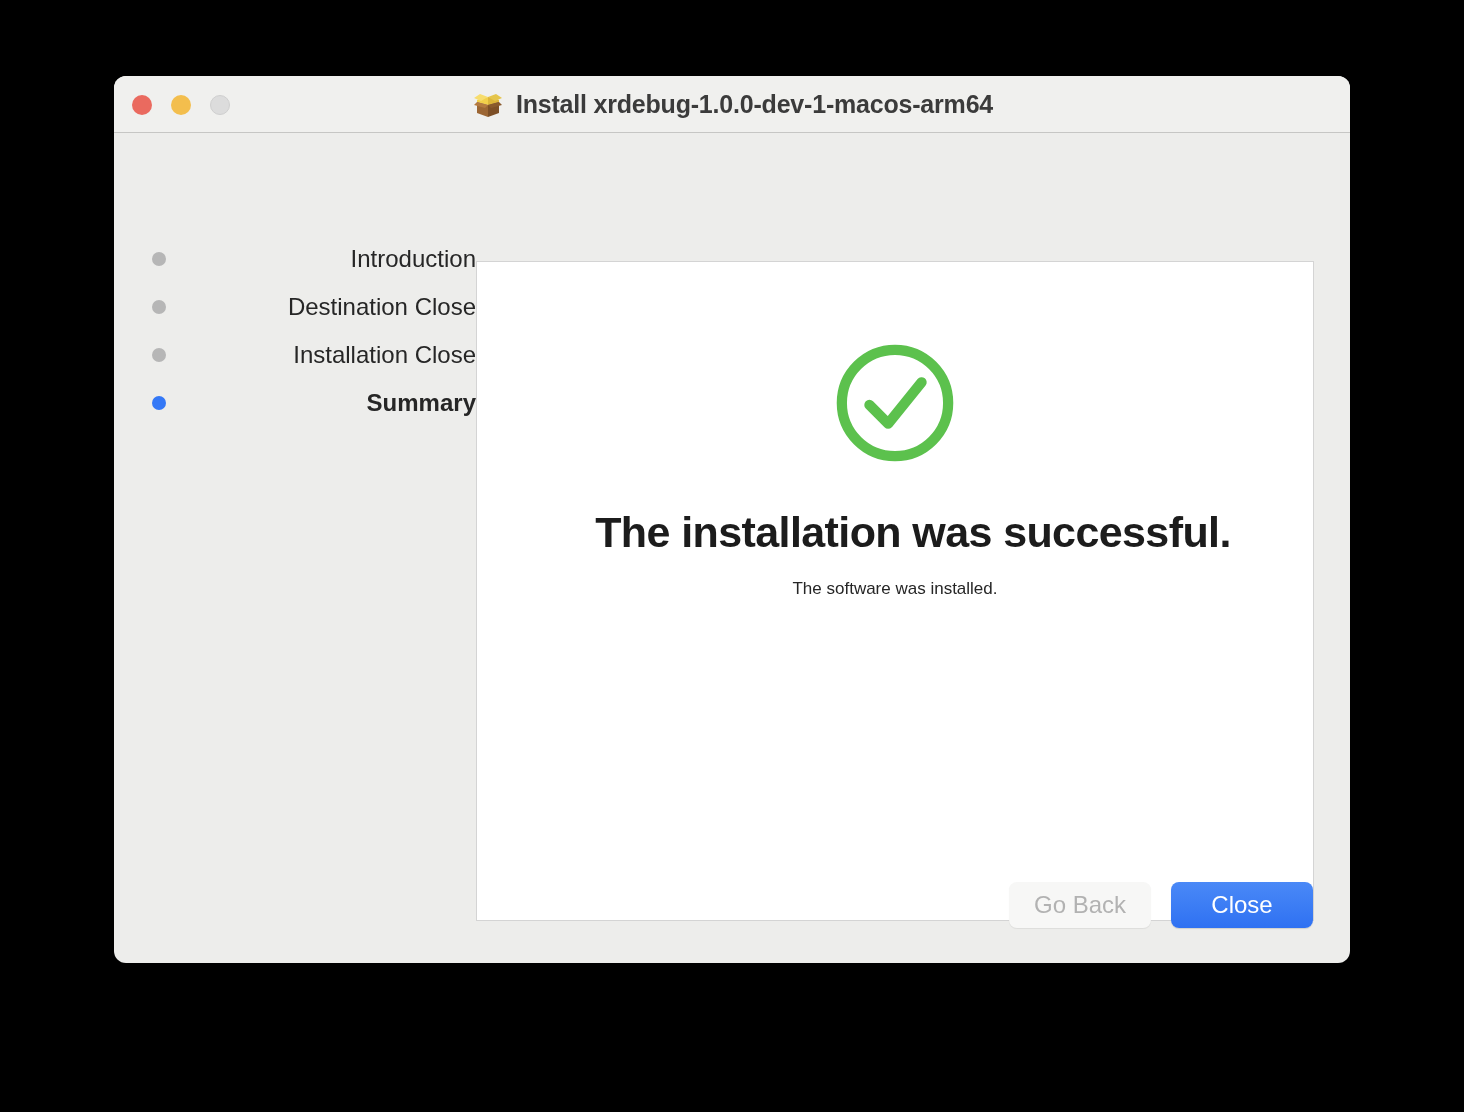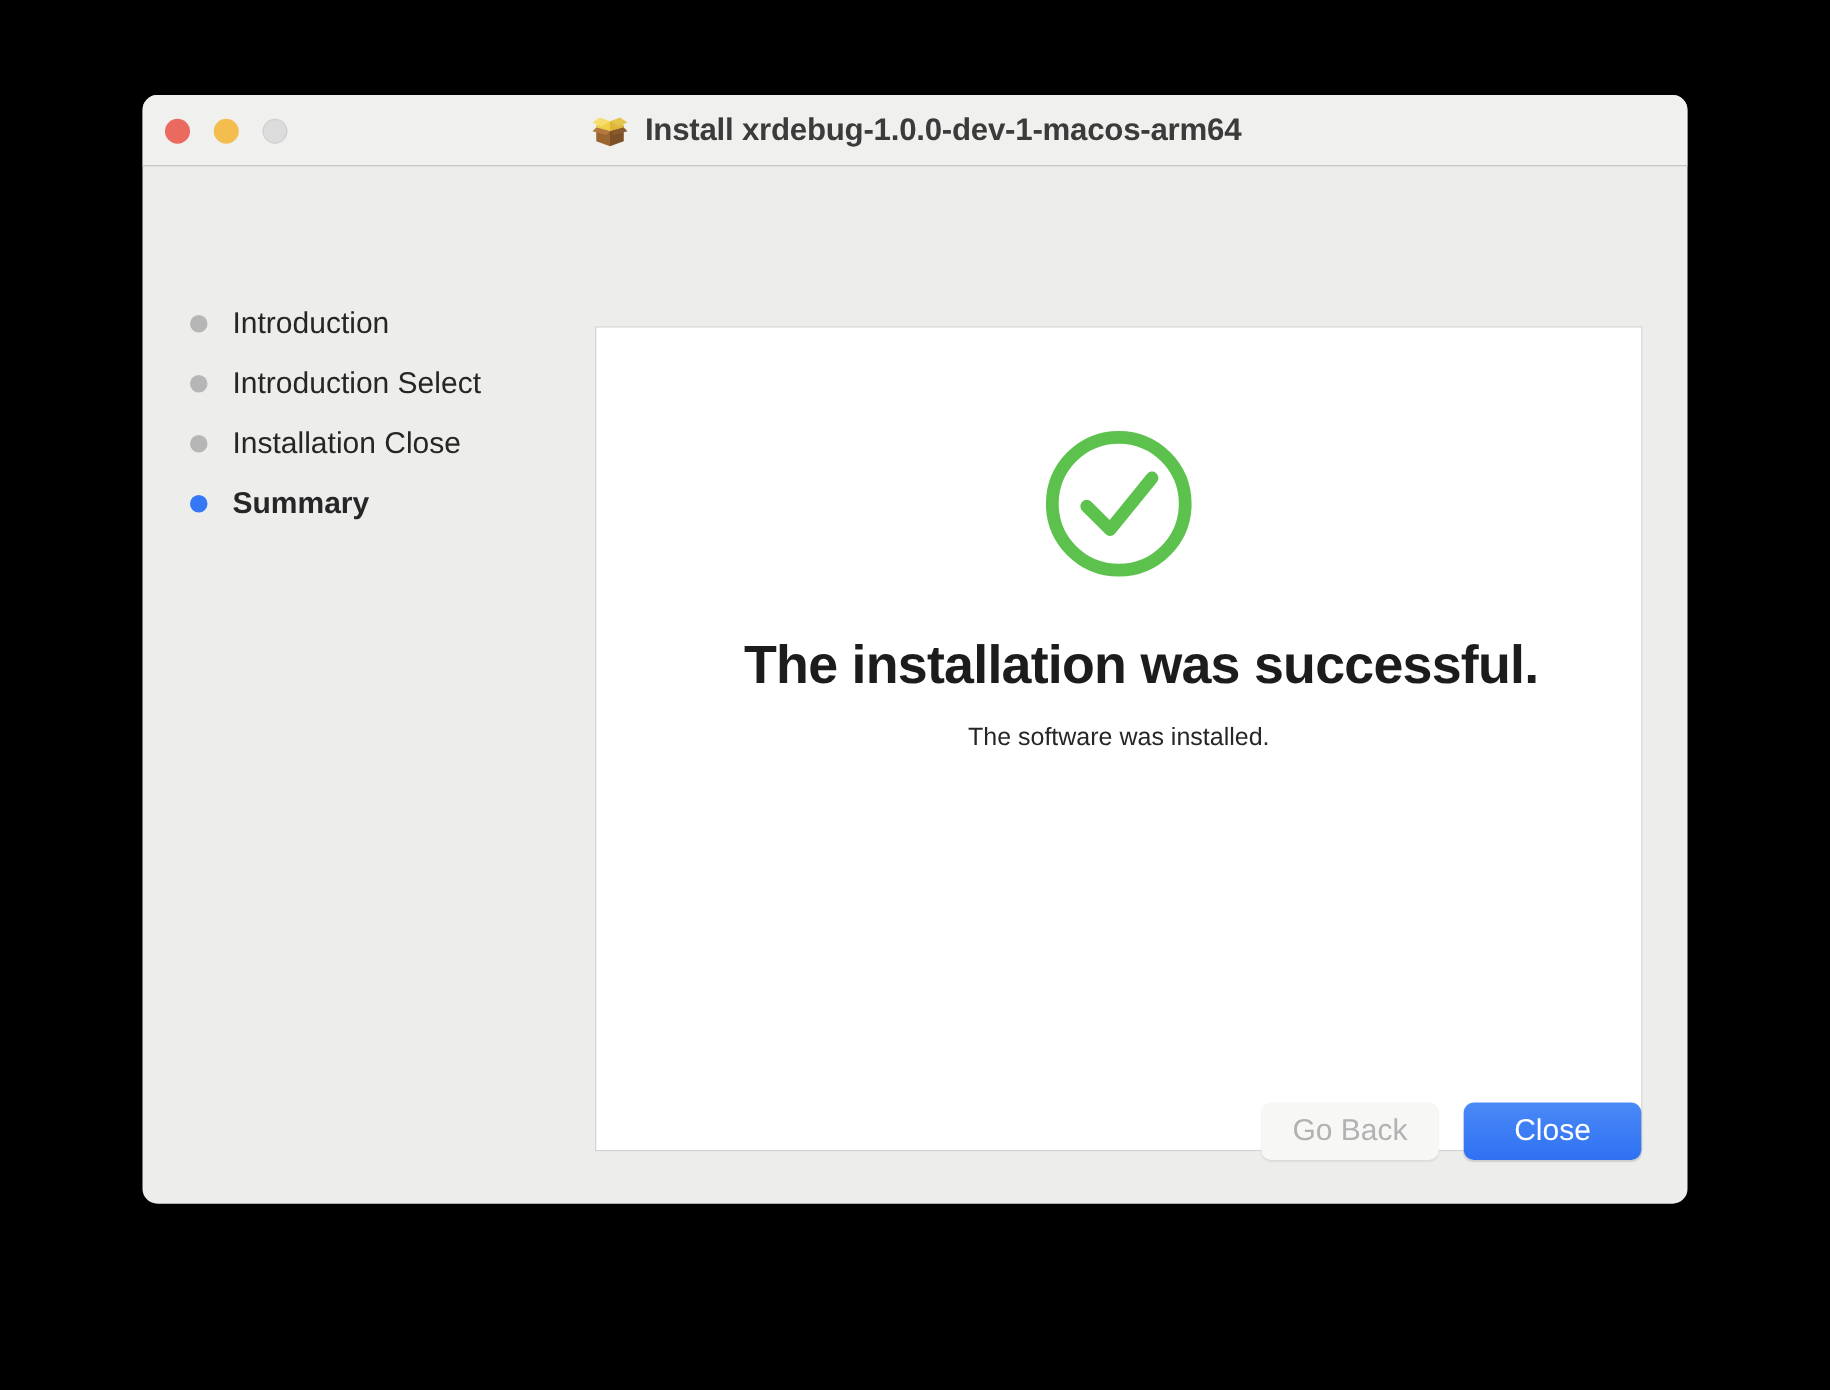--- a/index.html
+++ b/index.html
@@ -84,20 +84,21 @@
     top: 0;
     width: 362px;
     padding-top: 102px;
     box-sizing: border-box;
   }
   .step {
     display: flex;
     align-items: center;
     height: 48px;
     padding-left: 38px;
+    justify-content: space-between;
   }
   .step-dot {
     width: 14px;
     height: 14px;
     border-radius: 50%;
     background: #b6b6b6;
     flex: none;
     margin-right: 20px;
   }
   .step.active .step-dot { background: #3478f6; }
@@ -149,21 +150,21 @@
   }
   .success-title {
     font-size: 43px;
     font-weight: bold;
     color: #1c1c1c;
     letter-spacing: -0.6px;
     margin: 0 0 22px 0;
     padding-left: 36px;
   }
   .success-sub {
-    font-size: 20px;
+    font-size: 17px;
     color: #262626;
     margin: 0;
     text-align: center;
   }
 
   
   .footer {
     position: absolute;
     right: 37px;
     bottom: 35px;
@@ -223,21 +224,21 @@
 
   <div class="window-body">
 
     <div class="sidebar">
       <div class="step">
         <span class="step-dot"></span>
         <span class="step-label">Introduction</span>
       </div>
       <div class="step">
         <span class="step-dot"></span>
-        <span class="step-label">Introduction Select</span>
+        <span class="step-label">Destination Close</span>
       </div>
       <div class="step">
         <span class="step-dot"></span>
         <span class="step-label">Installation Close</span>
       </div>
       <div class="step active">
         <span class="step-dot"></span>
         <span class="step-label">Summary</span>
       </div>
     </div>

